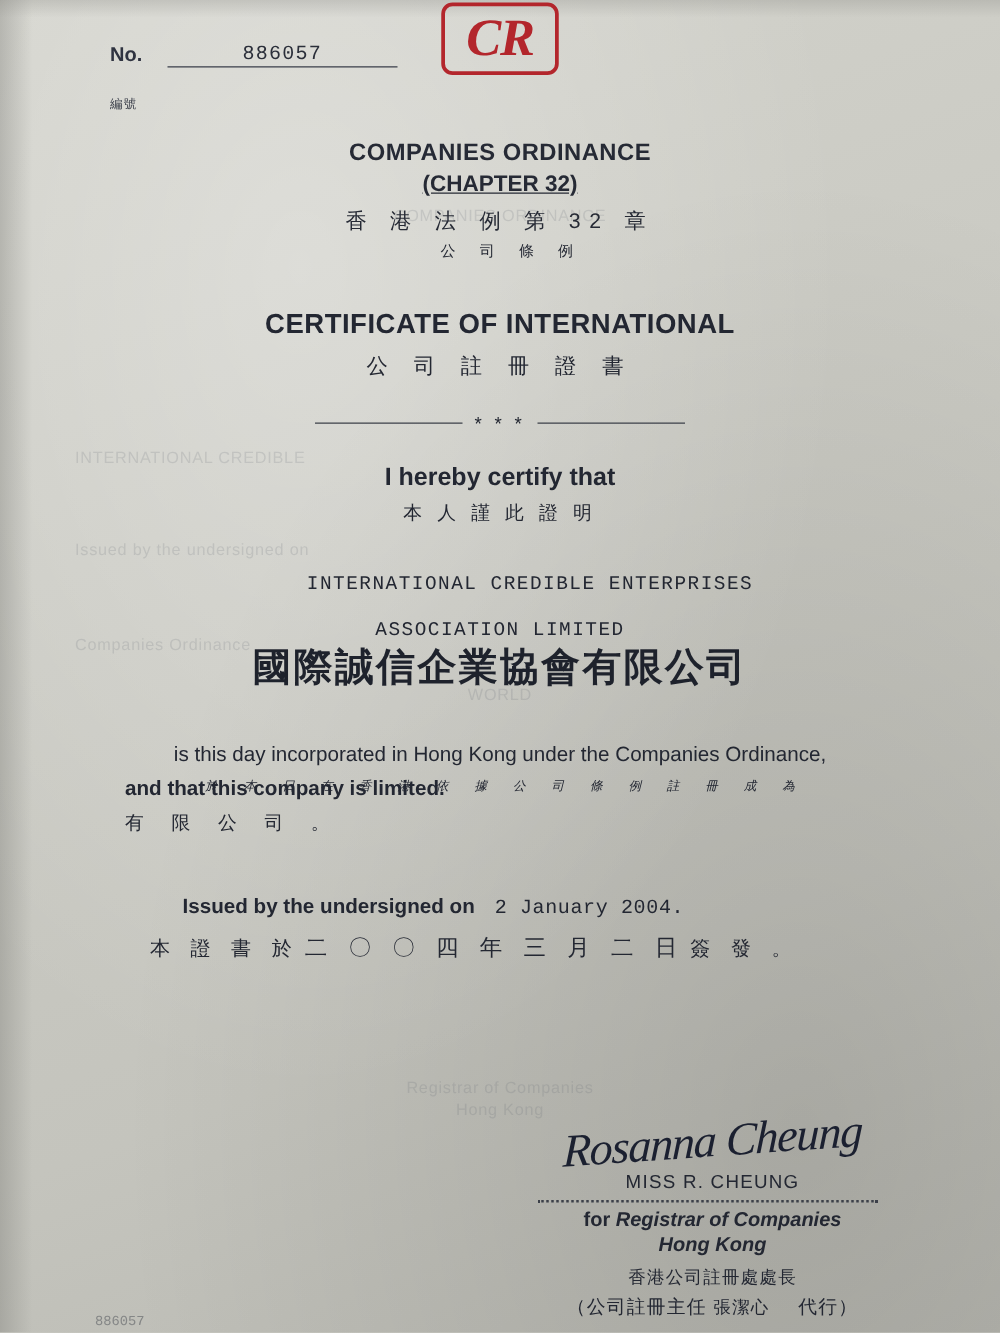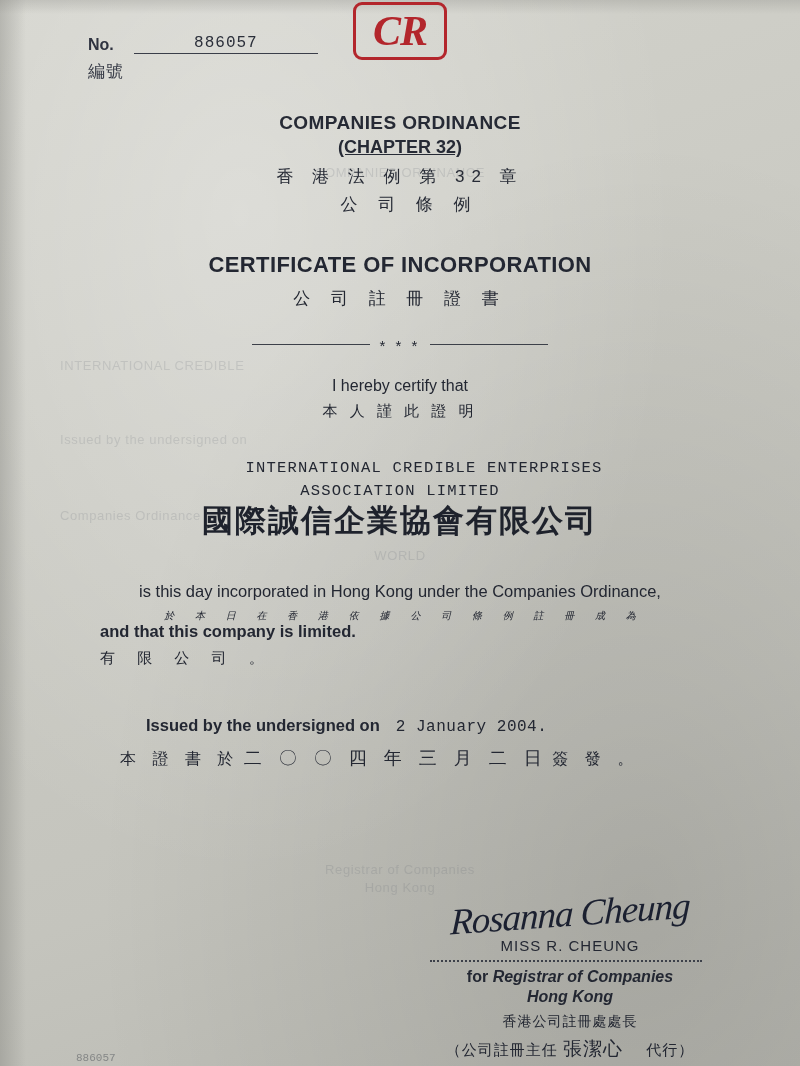--- a/index.html
+++ b/index.html
@@ -99,23 +99,23 @@
     color: #2b2f3a;
     border-bottom: 1.5px solid #3a3e49;
     flex: 1;
     text-align: center;
     padding-bottom: 1px;
     position: relative;
     top: -2px;
   }
   .no-sub {
     font-family: "Liberation Sans", sans-serif;
-    font-size: 17px;
+    font-size: 10px;
     color: #3a3e49;
-    margin-top: 4px;
+    margin-top: 20px;
     letter-spacing: 1px;
   }
 
   
   .body {
     position: absolute;
     left: 0;
     right: 0;
     top: 112px;
     text-align: center;
@@ -133,21 +133,21 @@
     color: #262a35;
     text-decoration: underline;
   }
   .zh-wide {
     font-size: 17px;
     letter-spacing: 7px;
     margin-top: 7px;
     color: #262a35;
   }
   .zh-wide-sm {
-    font-size: 17px;
+    font-size: 12px;
     letter-spacing: 8px;
     margin-top: 5px;
     color: #262a35;
     margin-left: 19px;
   }
   .title-en {
     font-weight: bold;
     font-size: 22px;
     letter-spacing: 0.4px;
     margin-top: 36px;
@@ -172,22 +172,22 @@
     background: #3c4049;
   }
   .stars {
     font-size: 15px;
     letter-spacing: 3px;
     color: #232732;
     position: relative;
     top: 1px;
   }
   .certify-en {
-    font-weight: normal;
-    font-size: 16px;
+    font-weight: bold;
+    font-size: 20px;
     margin-top: 24px;
     color: #232732;
   }
   .certify-zh {
     font-size: 15px;
     letter-spacing: 4px;
     margin-top: 7px;
     color: #232732;
   }
   .company-en {
@@ -195,21 +195,21 @@
     font-size: 15.5px;
     letter-spacing: 1.2px;
     margin-top: 38px;
     color: #232732;
     padding-left: 48px;
   }
   .company-en2 {
     font-family: "Liberation Mono", monospace;
     font-size: 15.5px;
     letter-spacing: 1.2px;
-    margin-top: 5px;
+    margin-top: 19px;
     color: #232732;
   }
   .company-zh {
     font-size: 31px;
     font-weight: bold;
     letter-spacing: 2px;
     color: #1e222c;
   }
   .clause-en {
     font-weight: normal;
@@ -324,21 +324,21 @@
     letter-spacing: 1px;
     color: #232732;
   }
   .sig-zh2 {
     font-size: 15px;
     margin-top: 5px;
     letter-spacing: 1px;
     color: #232732;
     white-space: nowrap;
   }
-  .sig-zh2 .nm { font-size: 19px; }
+  .sig-zh2 .nm { font-size: 14px; }
   .sig-zh2 .act { margin-left: 18px; }
 
   .corner-mark {
     position: absolute;
     left: 76px;
     bottom: 2px;
     font-family: "Liberation Mono", monospace;
     font-size: 11px;
     color: rgba(60,64,73,0.45);
   }
@@ -370,21 +370,21 @@
     </div>
     <div class="no-sub">編號</div>
   </div>
 
   <div class="body">
     <div class="en-head">COMPANIES ORDINANCE</div>
     <div class="en-head2">(CHAPTER 32)</div>
     <div class="zh-wide">香 港 法 例 第 32 章</div>
     <div class="zh-wide-sm">公 司 條 例</div>
 
-    <div class="title-en">CERTIFICATE OF INCORPORATION</div>
+    <div class="title-en">CERTIFICATE OF INTERNATIONAL</div>
     <div class="title-zh">公 司 註 冊 證 書</div>
 
     <div class="rule-row">
       <span class="rule"></span>
       <span class="stars">* * *</span>
       <span class="rule"></span>
     </div>
 
     <div class="certify-en">I hereby certify that</div>
     <div class="certify-zh">本 人 謹 此 證 明</div>

